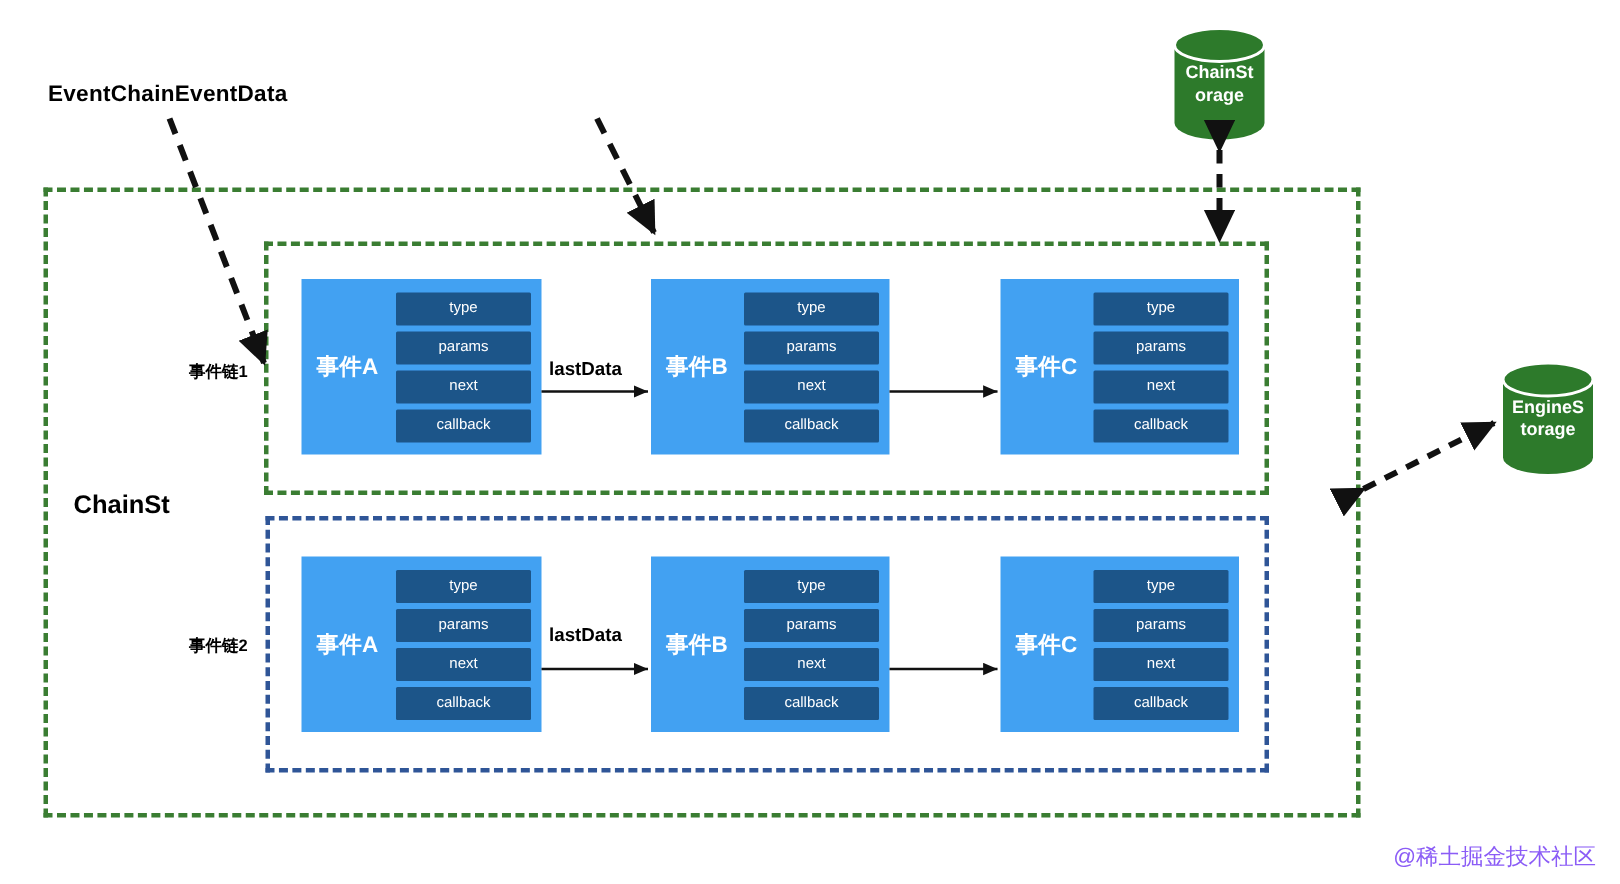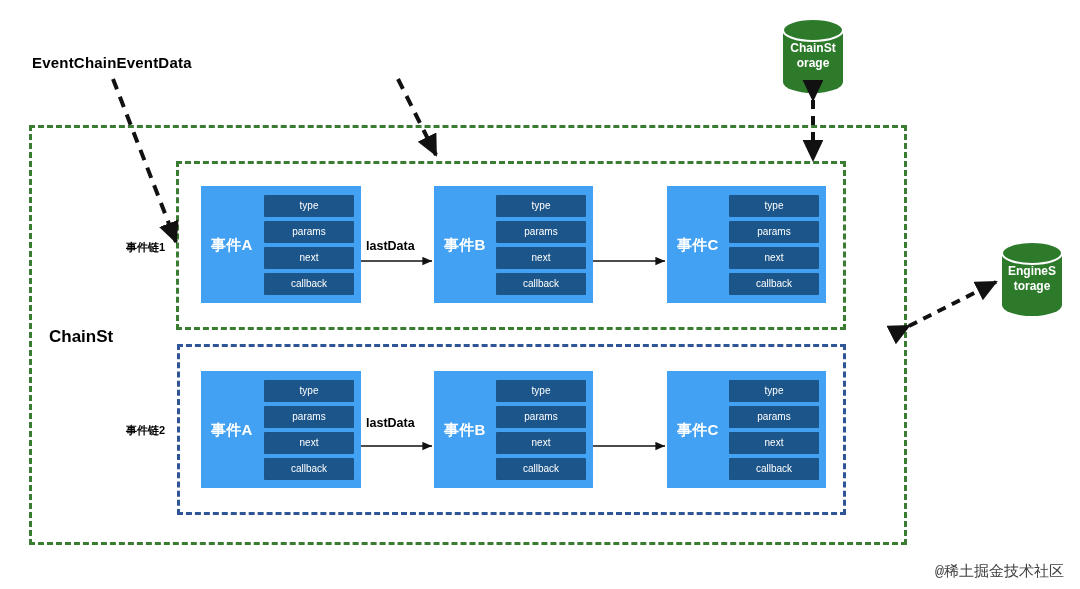--- a/index.html
+++ b/index.html
@@ -54,22 +54,22 @@
 
   
   .cylinder{position:absolute;}
   .cyl-text{
     position:absolute;left:0;right:0;top:50%;transform:translateY(-50%);
     text-align:center;color:#ffffff;font-size:12px;font-weight:bold;
     line-height:15px;pointer-events:none;
   }
   .watermark{
     position:absolute;right:16px;bottom:8px;
-    color:#404040;font-size:15px;white-space:nowrap;
-    font-family:Liberation Mono, monospace;
+    color:#8b5cf6;font-size:15px;white-space:nowrap;
+    font-family:Liberation Sans, sans-serif;
   }
   svg.overlay{position:absolute;left:0;top:0;width:1080px;height:589px;pointer-events:none;}
 </style>
 </head>
 <body>
 
 <div id="canvas">
 
   <div class="dashed-box engine-box"></div>
   <div class="dashed-box chain1-box"></div>

